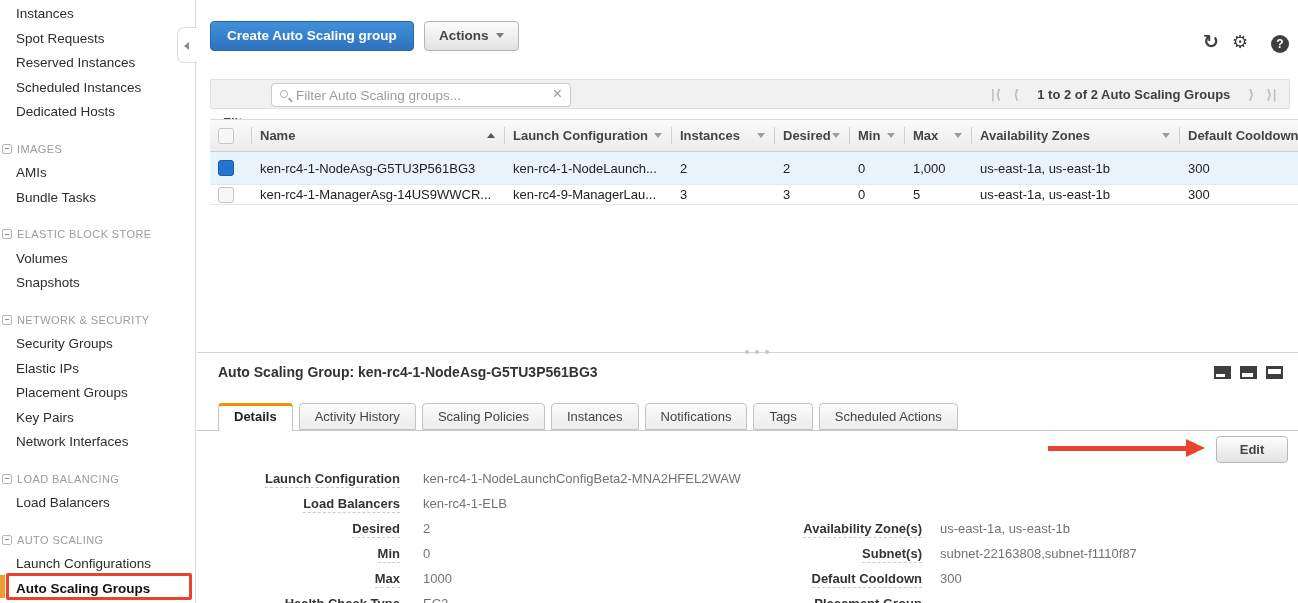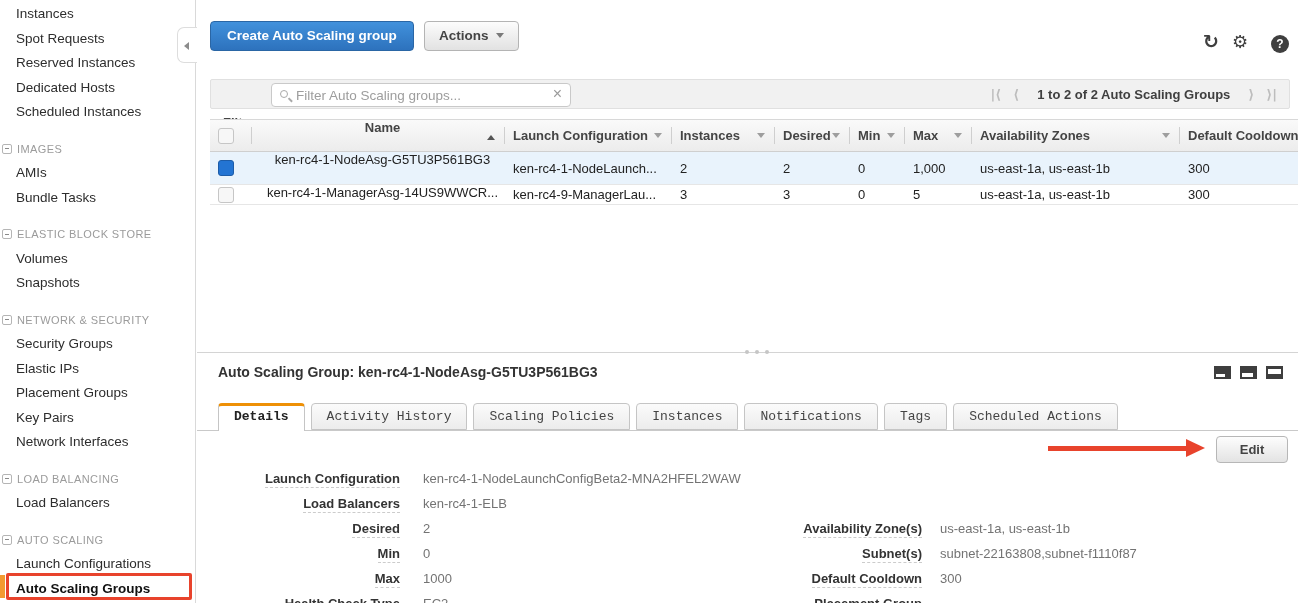--- a/index.html
+++ b/index.html
@@ -63,21 +63,21 @@
     background:linear-gradient(#fafafa,#ececec); border-top:1px solid #d8d8d8; border-bottom:1px solid #cfcfcf;
     font-size:13px; font-weight:bold; color:#444; }
   .tbl-row { position:absolute; left:210px; right:0; display:flex; font-size:13px; color:#222;
     border-bottom:1px solid #e6e6e6; background:#fff; cursor:pointer; }
   .tbl-row.selected { background:#e9f3fc; }
   .cell { display:flex; align-items:center; padding-left:8px; position:relative; overflow:hidden; white-space:nowrap; }
   .hcell { border-right:0; }
   .hcell::after { content:""; position:absolute; right:0; top:7px; bottom:7px; width:1px; background:#cfcfcf; }
   .hcell.last::after { display:none; }
   .c-cb  { width:42px; justify-content:flex-start; }
-  .c-name{ width:253px;flex-direction:column; }
+  .c-name{ width:253px; }
   .c-lc  { width:167px; }
   .c-inst{ width:103px; }
   .c-des { width:75px; }
   .c-min { width:55px; }
   .c-max { width:67px; }
   .c-az  { width:208px; }
   .c-cd  { flex:1; }
   .sort-asc { width:0; height:0; margin-left:auto; margin-right:10px;
     border-left:4px solid transparent; border-right:4px solid transparent; border-bottom:5px solid #555; }
   .sort-down { width:0; height:0; margin-left:auto; margin-right:10px;
@@ -90,21 +90,21 @@
   .splitter-handle { position:absolute; left:739px; top:348px; width:36px; height:8px; display:flex;
     justify-content:center; align-items:center; gap:6px; cursor:row-resize; }
   .splitter-handle i { width:4px; height:4px; border-radius:50%; background:#c6c6c6; }
   .panel-title { position:absolute; left:218px; top:364px; font-size:14px; font-weight:bold; color:#333; }
   .layout-icon { position:absolute; top:366px; width:17px; height:13px; background:#3e3e3e; cursor:pointer; }
   .layout-icon i { position:absolute; background:#fff; }
   .li-1 i { left:2px; width:9px;  bottom:2px; height:3px; }
   .li-2 i { left:2px; width:11px; bottom:2px; height:4px; }
   .li-3 i { left:2px; width:13px; top:3px;    height:5px; }
 
-  .tabs { position:absolute; left:218px; top:403px; display:flex; gap:6px; z-index:2;font-family:Liberation Mono, monospace; }
+  .tabs { position:absolute; left:218px; top:403px; display:flex; gap:6px; z-index:2; }
   .tab { height:27px; padding:0 15px; line-height:25px; font-size:13px; color:#444;
     background:linear-gradient(#fbfbfb,#ececec); border:1px solid #c5c5c5; border-radius:4px 4px 0 0; cursor:pointer; }
   .tab.active { height:28px; line-height:22px; background:#fff; border-top:3px solid #ee9006;
     border-bottom:none; font-weight:bold; color:#222; }
   .tab-baseline { position:absolute; left:197px; right:0; top:430px; height:1px; background:#c9c9c9; }
 
   .btn-edit { position:absolute; left:1216px; top:436px; width:72px; height:27px;
     background:linear-gradient(#fdfdfd,#e3e3e3); border:1px solid #b7b7b7; border-radius:4px;
     font-size:13px; font-weight:bold; color:#444; cursor:pointer; }
   .arrow-line { position:absolute; left:1048px; top:446px; width:140px; height:5px; background:#e8432c; }
@@ -121,22 +121,22 @@
   .fvalue { margin-left:23px; color:#737373; }
   .fields-right .fvalue { margin-left:18px; }
 </style>
 </head>
 <body>
 
 <div class="sidebar">
   <div class="nav-item">Instances</div>
   <div class="nav-item">Spot Requests</div>
   <div class="nav-item">Reserved Instances</div>
+  <div class="nav-item">Scheduled Instances</div>
   <div class="nav-item">Dedicated Hosts</div>
-  <div class="nav-item">Scheduled Instances</div>
 
   <div class="nav-header">
     <span class="minus-box"></span>
     <span>IMAGES</span>
   </div>
   <div class="nav-item">AMIs</div>
   <div class="nav-item">Bundle Tasks</div>
 
   <div class="nav-header">
     <span class="minus-box"></span>

